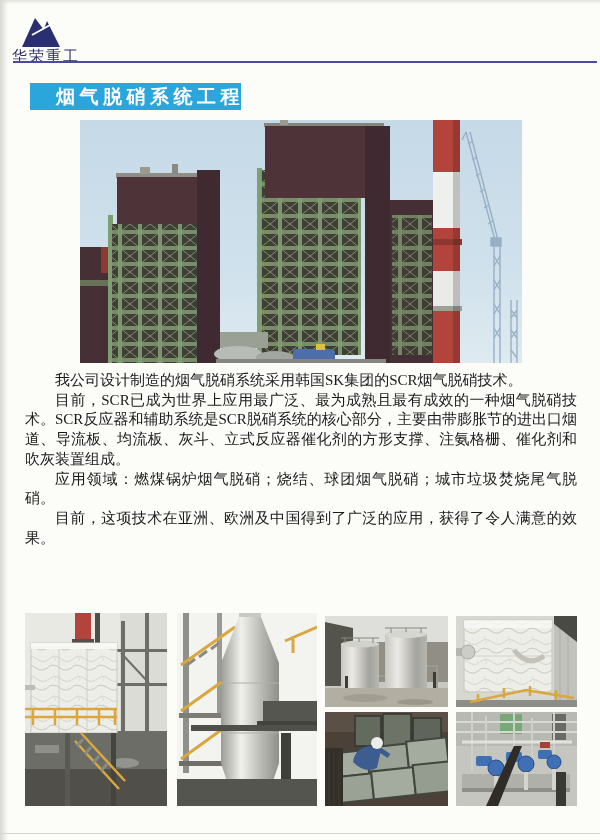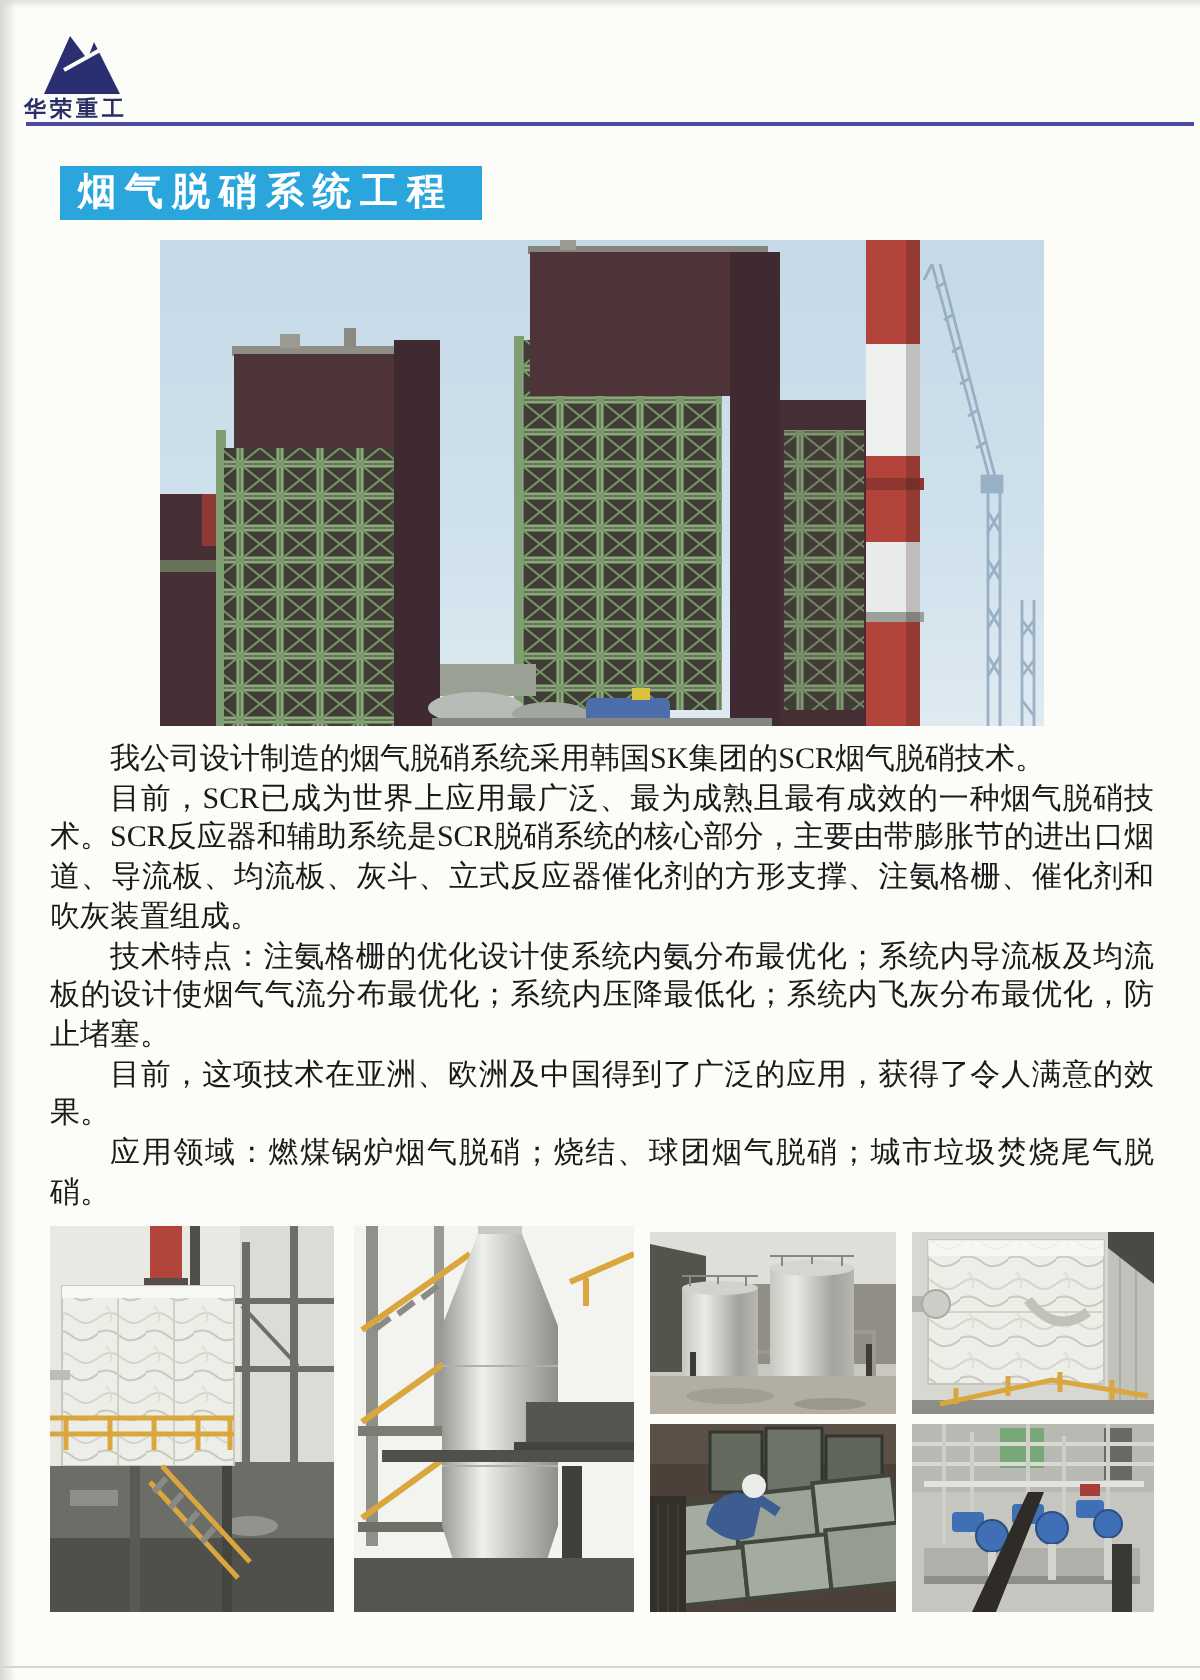--- a/index.html
+++ b/index.html
@@ -7,30 +7,30 @@
         overflow:hidden;font-family:"Liberation Serif",serif;}
   
   .scan-left{position:absolute;left:0;top:0;width:8px;height:840px;
              background:linear-gradient(90deg,#d8d8d2,rgba(255,255,255,0));}
   .scan-top{position:absolute;left:0;top:0;width:600px;height:4px;
             background:linear-gradient(#e2e2dc,rgba(255,255,255,0));}
   .scan-bottom{position:absolute;left:0;top:833px;width:600px;height:1px;background:#d4d4cd;}
   
   .logo{position:absolute;left:14px;top:17px;width:50px;height:42px;}
   .logo svg{display:block;margin-left:6px;}
-  .logo-cap{position:absolute;left:-2px;top:30px;width:54px;font-size:11px;font-weight:bold;
+  .logo-cap{position:absolute;left:-2px;top:30px;width:54px;font-size:15px;font-weight:normal;
             letter-spacing:2px;color:#2a2f66;text-align:left;white-space:nowrap;}
   .co-cn{position:absolute;left:60px;top:20px;font-size:18.5px;font-weight:600;letter-spacing:0.5px;
          color:var(--navy,#1d2569);white-space:nowrap;}
   .co-en{position:absolute;left:61px;top:45px;font-size:8.6px;font-weight:bold;
          color:var(--navy,#1d2569);white-space:nowrap;}
   .rule{position:absolute;left:13px;top:61px;width:584px;height:2.4px;background:var(--divider,#4a4aa0);}
   
   .banner{position:absolute;left:30px;top:83px;width:211px;height:27px;background:var(--accent,#2aa6dd);}
-  .banner span{display:block;padding-left:9px;line-height:27px;font-size:19px;font-weight:bold;
+  .banner span{display:block;padding-left:26px;line-height:27px;font-size:19px;font-weight:bold;
                letter-spacing:4.5px;color:#fff;font-family:"Liberation Sans",sans-serif;white-space:nowrap;}
   
   figure{margin:0;padding:0;position:absolute;}
   figure svg{display:block;}
   .main-photo{left:80px;top:120px;width:442px;height:243px;}
   .g1{left:25px; top:613px;width:142px;height:193px;}
   .g2{left:177px;top:613px;width:140px;height:193px;}
   .g3{left:325px;top:616px;width:123px;height:91px;}
   .g4{left:456px;top:616px;width:121px;height:91px;}
   .g5{left:325px;top:712px;width:123px;height:94px;}
@@ -155,23 +155,22 @@
         <rect x="213" y="229" width="42" height="13" rx="3" fill="#4e6dab"></rect>
         <rect x="236" y="224" width="9" height="6" fill="#d9c23e"></rect>
         <rect x="136" y="239" width="170" height="4" fill="#84877f"></rect>
       </g>
     </svg>
   </figure>
 
   <div class="bodytext">
     <p>我公司设计制造的烟气脱硝系统采用韩国SK集团的SCR烟气脱硝技术。</p>
     <p>目前，SCR已成为世界上应用最广泛、最为成熟且最有成效的一种烟气脱硝技术。SCR反应器和辅助系统是SCR脱硝系统的核心部分，主要由带膨胀节的进出口烟道、导流板、均流板、灰斗、立式反应器催化剂的方形支撑、注氨格栅、催化剂和吹灰装置组成。</p>
-    <p>技术特点：注氨格栅的优化设计使系统内氨分布最优化；系统内导流板及均流板的设计使烟气气流分布最优化；系统内压降最低化；系统内飞灰分布最优化，防止堵塞。</p>
+    <p>应用领域：燃煤锅炉烟气脱硝；烧结、球团烟气脱硝；城市垃圾焚烧尾气脱硝。</p>
     <p>目前，这项技术在亚洲、欧洲及中国得到了广泛的应用，获得了令人满意的效果。</p>
-    <p>应用领域：燃煤锅炉烟气脱硝；烧结、球团烟气脱硝；城市垃圾焚烧尾气脱硝。</p>
   </div>
 
   <figure class="g1">
     <svg width="142" height="193" viewBox="0 0 142 193" role="img" aria-label="包覆保温烟道设备与黄色栏杆平台，顶部红色管道">
       <rect width="142" height="193" fill="#e9e9e4"></rect>
       <rect x="95" width="47" height="193" fill="#dcdcd7"></rect>
       <g fill="#6e6e68">
         <rect x="96" y="8" width="4" height="180"></rect>
           <rect x="120" y="0" width="4" height="188"></rect>
         <rect x="92" y="36" width="50" height="3"></rect>

